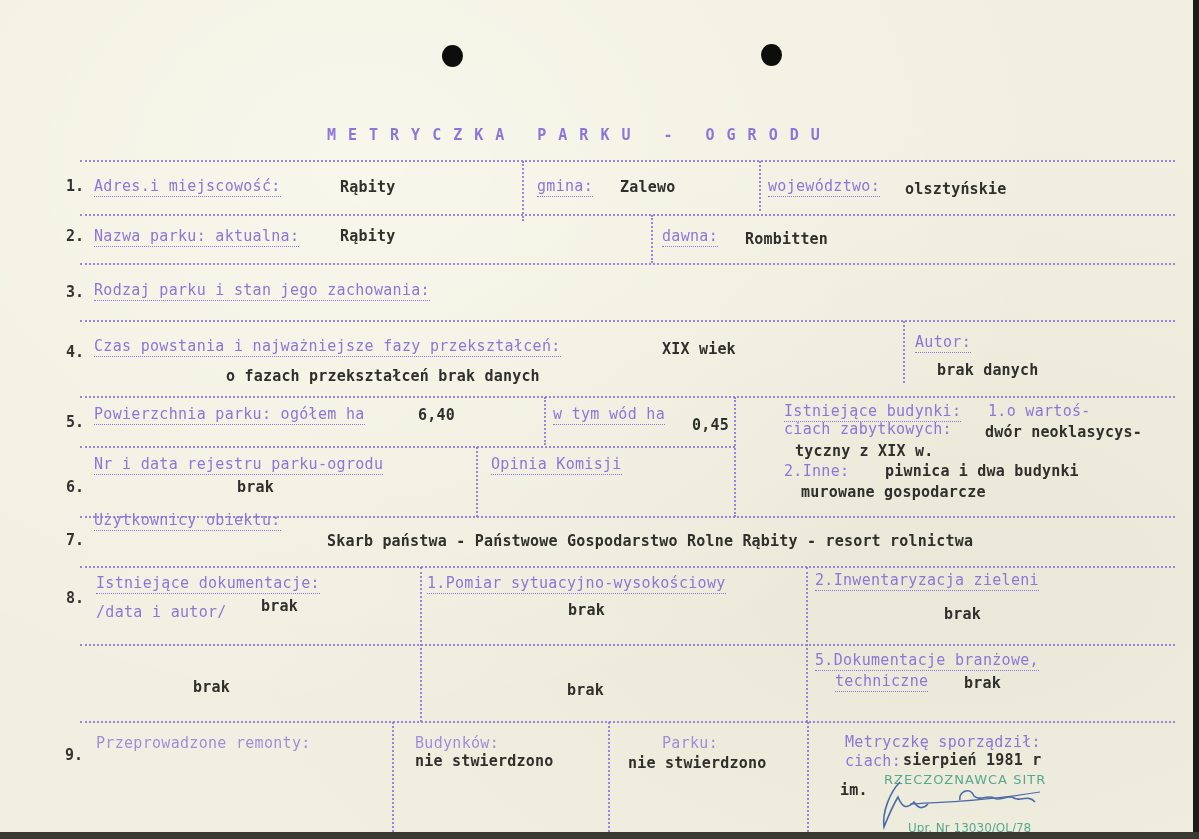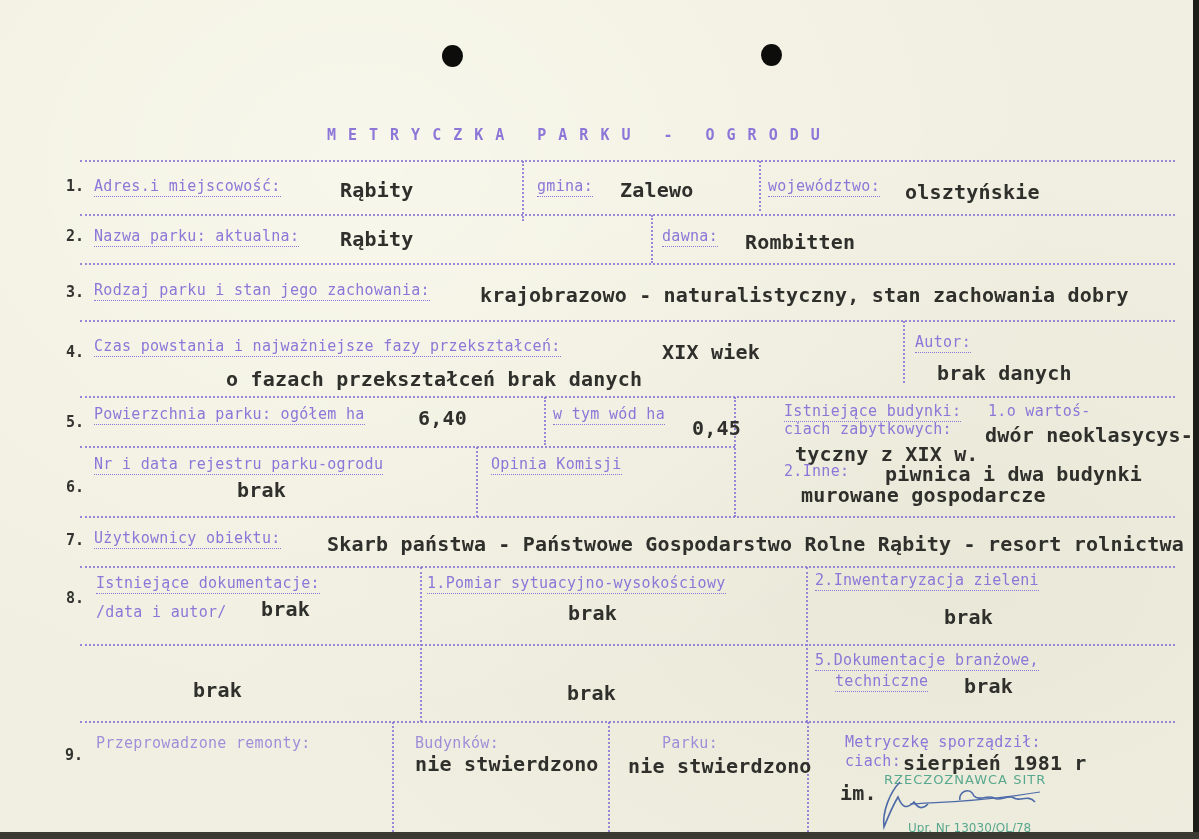--- a/index.html
+++ b/index.html
@@ -18,21 +18,21 @@
   .edge-right { position:absolute; left:1193px; top:0; width:6px; height:839px; background:#1c1c18; }
   .edge-bottom { position:absolute; left:0; top:832px; width:1199px; height:7px; background:#3a3a33; }
   .hole { position:absolute; width:21px; height:22px; border-radius:50%; background:#0d0d0b; }
 
   .hline { position:absolute; height:0; border-top:2px dotted #8b74d6; opacity:0.85; }
   .vline { position:absolute; width:0; border-left:2px dotted #8b74d6; opacity:0.85; }
 
   .t { position:absolute; white-space:nowrap; }
   .lbl { color:#8d76d8; font-size:15px; letter-spacing:0.3px; }
   .lbl.u { border-bottom:1.5px dotted #8d76d8; padding-bottom:1px; }
-  .val { color:#2f302c; font-size:20px; font-weight:bold; letter-spacing:0.2px; }
+  .val { color:#2f302c; font-size:15px; font-weight:bold; letter-spacing:0.2px; }
   .num { color:#333430; font-size:15px; font-weight:bold; }
   .title { color:#8d76d8; font-size:15px; letter-spacing:12px;font-weight:bold; }
   .faint { opacity:0.8; }
   .stamp { color:#58a88f; font-family:"DejaVu Sans", sans-serif; font-size:13px; }
   .stamp.i { font-style:italic;margin-top:36px; }
   .sig { position:absolute; }
 </style>
 </head>
 <body>
 
@@ -75,21 +75,20 @@
   <div class="t val" style="left:905px;top:180px;">olsztyńskie</div>
 
   <div class="t num" style="left:66px;top:227px;">2.</div>
   <div class="t lbl u" style="left:94px;top:227px;">Nazwa parku: aktualna:</div>
   <div class="t val" style="left:340px;top:227px;">Rąbity</div>
   <div class="t lbl u" style="left:662px;top:227px;">dawna:</div>
   <div class="t val" style="left:745px;top:230px;">Rombitten</div>
 
   <div class="t num" style="left:66px;top:283px;">3.</div>
   <div class="t lbl u" style="left:94px;top:281px;">Rodzaj parku i stan jego zachowania:</div>
-  <div class="t val" style="left:480px;top:283px;">krajobrazowo - naturalistyczny, stan zachowania dobry</div>
 
   <div class="t num" style="left:66px;top:343px;">4.</div>
   <div class="t lbl u" style="left:94px;top:337px;">Czas powstania i najważniejsze fazy przekształceń:</div>
   <div class="t val" style="left:662px;top:340px;">XIX wiek</div>
   <div class="t val" style="left:226px;top:367px;">o fazach przekształceń brak danych</div>
   <div class="t lbl u" style="left:915px;top:333px;">Autor:</div>
   <div class="t val" style="left:937px;top:361px;">brak danych</div>
 
   <div class="t num" style="left:66px;top:413px;">5.</div>
   <div class="t lbl u" style="left:94px;top:405px;">Powierzchnia parku: ogółem ha</div>
@@ -105,21 +104,21 @@
   <div class="t lbl" style="left:784px;top:462px;">2.Inne:</div>
   <div class="t val" style="left:885px;top:462px;">piwnica i dwa budynki</div>
   <div class="t val" style="left:801px;top:483px;">murowane gospodarcze</div>
 
   <div class="t num" style="left:66px;top:478px;">6.</div>
   <div class="t lbl u" style="left:94px;top:455px;">Nr i data rejestru parku-ogrodu</div>
   <div class="t val" style="left:237px;top:478px;">brak</div>
   <div class="t lbl u" style="left:491px;top:455px;">Opinia Komisji</div>
 
   <div class="t num" style="left:66px;top:531px;">7.</div>
-  <div class="t lbl u" style="left:94px;top:529px;">Użytkownicy obiektu:</div>
+  <div class="t lbl u" style="left:94px;top:511px;">Użytkownicy obiektu:</div>
   <div class="t val" style="left:327px;top:532px;">Skarb państwa - Państwowe Gospodarstwo Rolne Rąbity - resort rolnictwa</div>
 
   <div class="t num" style="left:66px;top:589px;">8.</div>
   <div class="t lbl u" style="left:96px;top:574px;">Istniejące dokumentacje:</div>
   <div class="t lbl" style="left:96px;top:603px;">/data i autor/</div>
   <div class="t val" style="left:261px;top:597px;">brak</div>
 
   <div class="t lbl u" style="left:427px;top:574px;">1.Pomiar sytuacyjno-wysokościowy</div>
   <div class="t val" style="left:568px;top:601px;">brak</div>
   <div class="t lbl u" style="left:815px;top:571px;">2.Inwentaryzacja zieleni</div>

